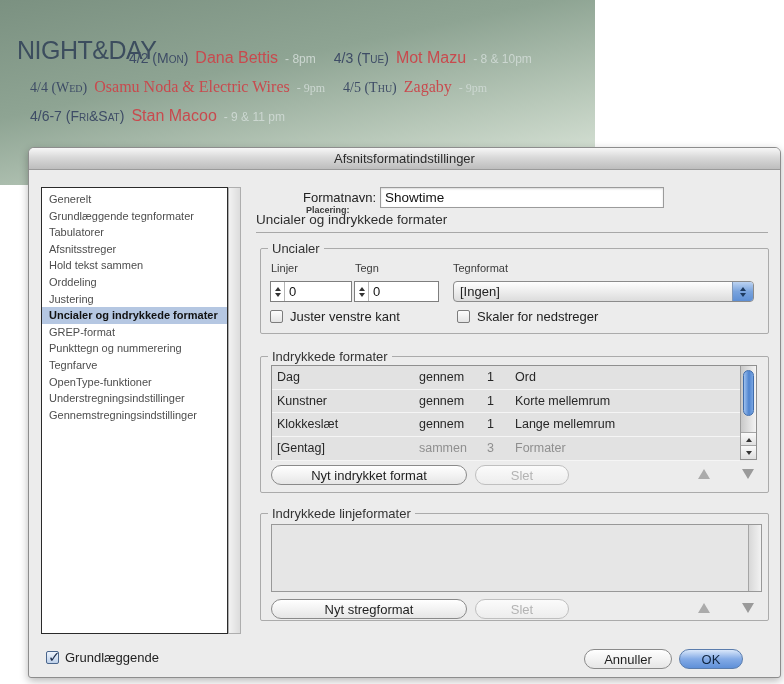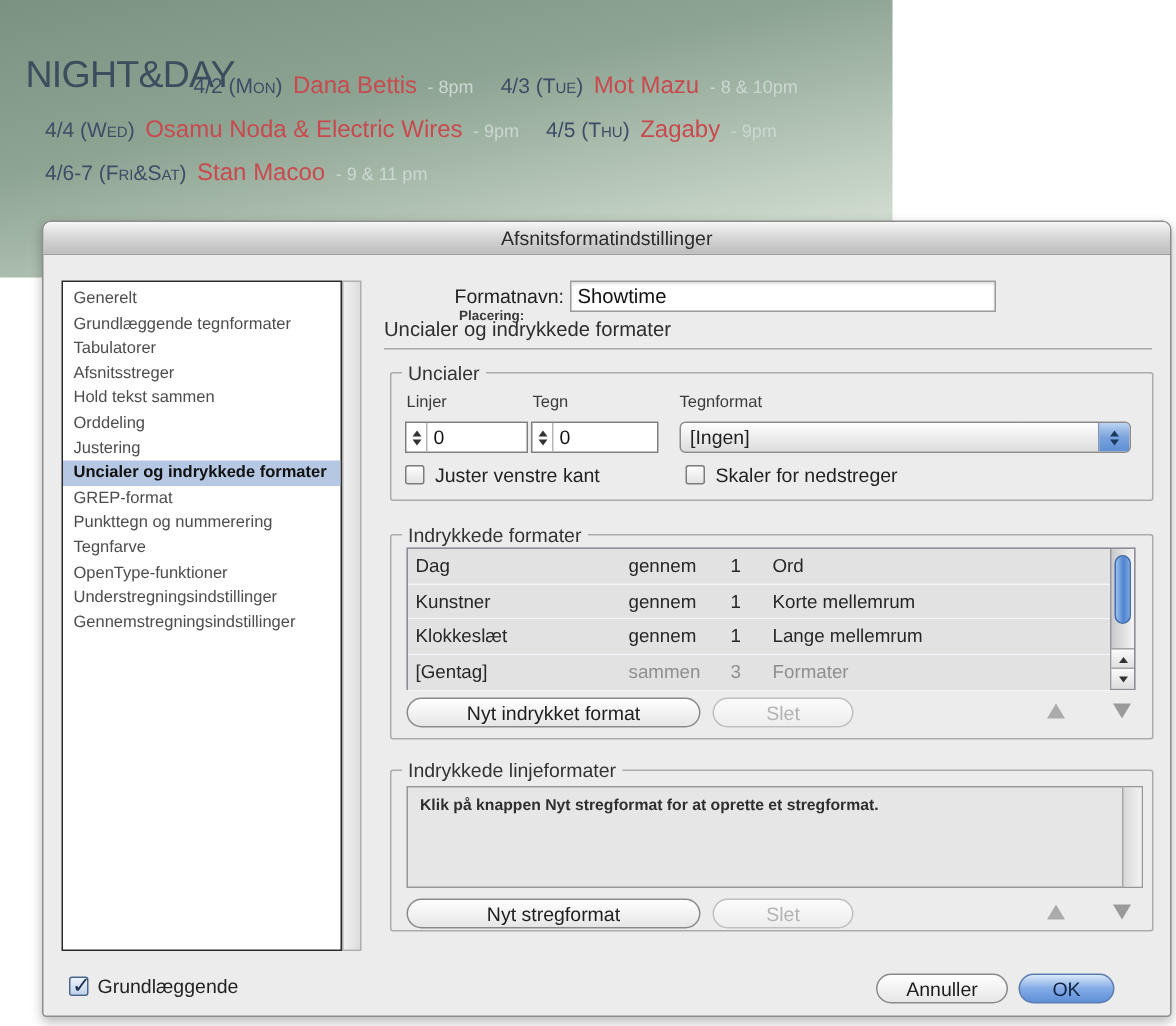--- a/index.html
+++ b/index.html
@@ -6,21 +6,21 @@
   .stage{position:relative;width:784px;height:684px;overflow:hidden;
          font-family:"Liberation Sans","DejaVu Sans",sans-serif;background:#fff;}
 
   
   .banner{position:absolute;left:0;top:0;width:595px;height:185px;
           background:linear-gradient(168deg,#7b9181 0%,#8ea493 38%,#b9c9ba 70%,#e1eadf 100%);}
   .banner-title{position:absolute;left:17px;top:36px;font-size:25px;letter-spacing:-.5px;
                 color:var(--c-title,#3c4d5e);}
   .banner-line{position:absolute;display:flex;align-items:baseline;white-space:nowrap;}
   .banner-line:nth-child(1){left:129px;top:49px;}
-  .banner-line:nth-child(2){left:30px;top:78px;}
+  .banner-line:nth-child(2){left:30px;top:78px;font-family:Liberation Serif, serif;}
   .banner-line:nth-child(3){left:30px;top:107px;}
   .seg{margin-right:7px;}
   .seg-date{font-size:14px;color:var(--c-date,#3e4c66);font-variant:small-caps;}
   .seg-date:not(:first-child){margin-left:11px;}
   .seg-name{font-size:16px;color:var(--c-name,#c84a4e);}
   .seg-time{font-size:12px;color:var(--c-time,#ccd7d1);}
 
   
   .dialog{position:absolute;left:28px;top:147px;width:753px;height:531px;
           background:#ececec;border:1px solid #8d8d8d;border-radius:6px 6px 3px 3px;
@@ -84,21 +84,21 @@
 
   .checkbox{position:absolute;width:13px;height:13px;background:linear-gradient(#fdfdfd,#e4e4e4);
             border:1px solid #7c7c7c;border-radius:2px;box-sizing:border-box;}
   .checkbox.checked{background:linear-gradient(#eef4fc,#bed1ea);border-color:#4a668d;}
   .checkbox.checked::after{content:"✓";position:absolute;left:1px;top:-4px;font-size:15px;
             font-weight:bold;color:#1d2e4d;}
   .cb-label{position:absolute;font-size:13px;color:#222;white-space:nowrap;}
 
   
   .ntable{position:absolute;left:10px;top:8px;width:486px;height:95px;border:1px solid #8f8f8f;
-          background:#c4b5fd;box-sizing:border-box;}
+          background:#eab308;box-sizing:border-box;}
   .nrow{position:relative;height:22.7px;background:#e2e2e2;border-bottom:1px solid #f5f5f5;
         font-size:12.5px;color:#272727;}
   .nrow span{position:absolute;top:4px;white-space:nowrap;}
   .nc-style{left:5px;}  .nc-through{left:147px;} .nc-count{left:215px;} .nc-unit{left:243px;}
   .nrow.muted .nc-through,.nrow.muted .nc-count,.nrow.muted .nc-unit{color:#8f8f8f;}
   .nscroll{position:absolute;right:0;top:0;width:16px;height:93px;
            background:linear-gradient(to right,#c9c9c9,#f4f4f4);border-left:1px solid #9b9b9b;
            box-sizing:border-box;}
   .nthumb{position:absolute;left:1.5px;top:4px;width:11px;height:46px;border-radius:6px;
           background:linear-gradient(to right,#9dc0ee,#4f84cf 55%,#7aa6e2);
@@ -279,21 +279,20 @@
         <span>Slet</span>
       </div>
       <div class="reorder-up" style="left:437px;top:112px;"></div>
       <div class="reorder-dn" style="left:481px;top:112px;"></div>
     </div>
 
     <div class="groupbox gb-lines">
       <div class="group-label">Indrykkede linjeformater</div>
 
       <div class="llist">
-        <div class="llist-msg">Klik på knappen Nyt stregformat for at oprette et stregformat.</div>
         <div class="lscroll"></div>
       </div>
 
       <div class="pill" style="left:10px;top:85px;width:196px;">
         <span>Nyt stregformat</span>
       </div>
       <div class="pill disabled" style="left:214px;top:85px;width:94px;">
         <span>Slet</span>
       </div>
       <div class="reorder-up" style="left:437px;top:89px;"></div>

